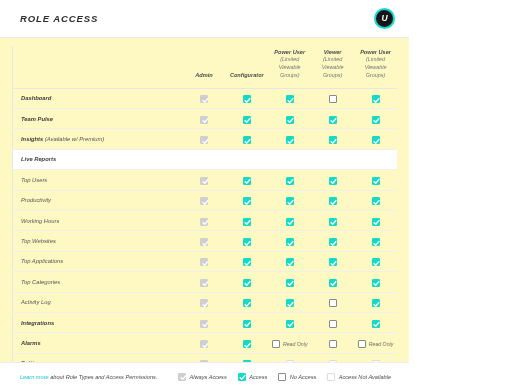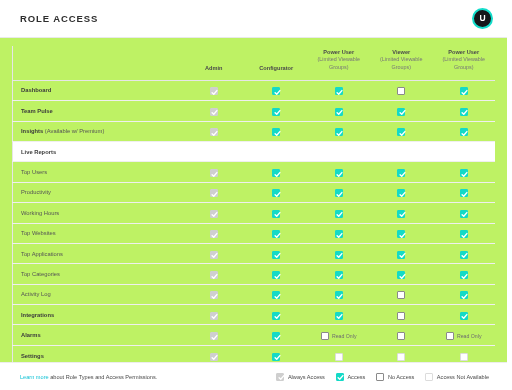--- a/index.html
+++ b/index.html
@@ -8,25 +8,26 @@
     width: 512px;
     height: 390px;
     background: #ffffff;
     font-family: "Liberation Sans", sans-serif;
     color: #3c3c3c;
     overflow: hidden;
   }
 
   #app {
     position: relative;
-    width: 507px;
+    width: 409px;
     height: 390px;
-    background: #bef264;
+    background: #fef9c3;
     display: flex;
     flex-direction: column;
+    font-style: italic;
   }
 
   
   .page-header {
     height: 38px;
     flex: 0 0 38px;
     display: flex;
     align-items: center;
     justify-content: space-between;
     padding: 0 14px 0 20px;

